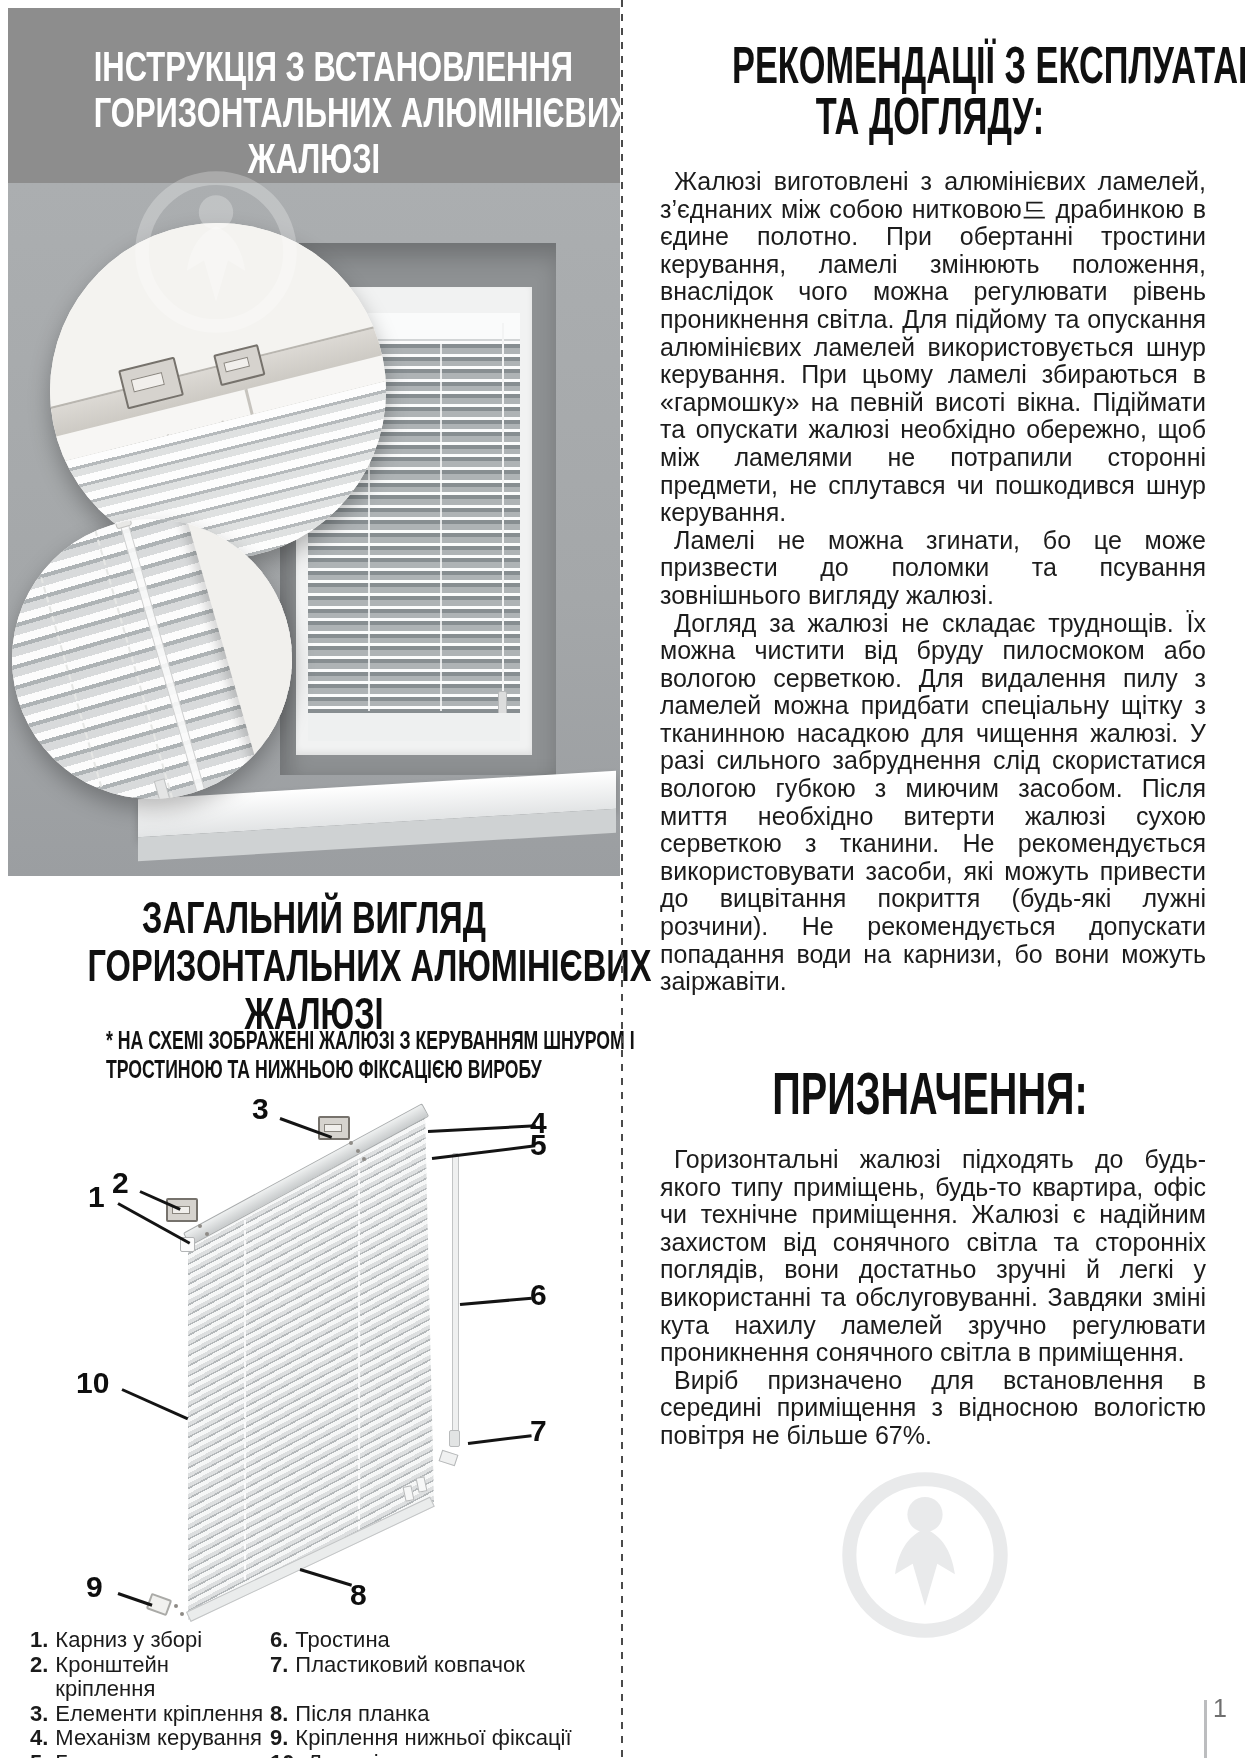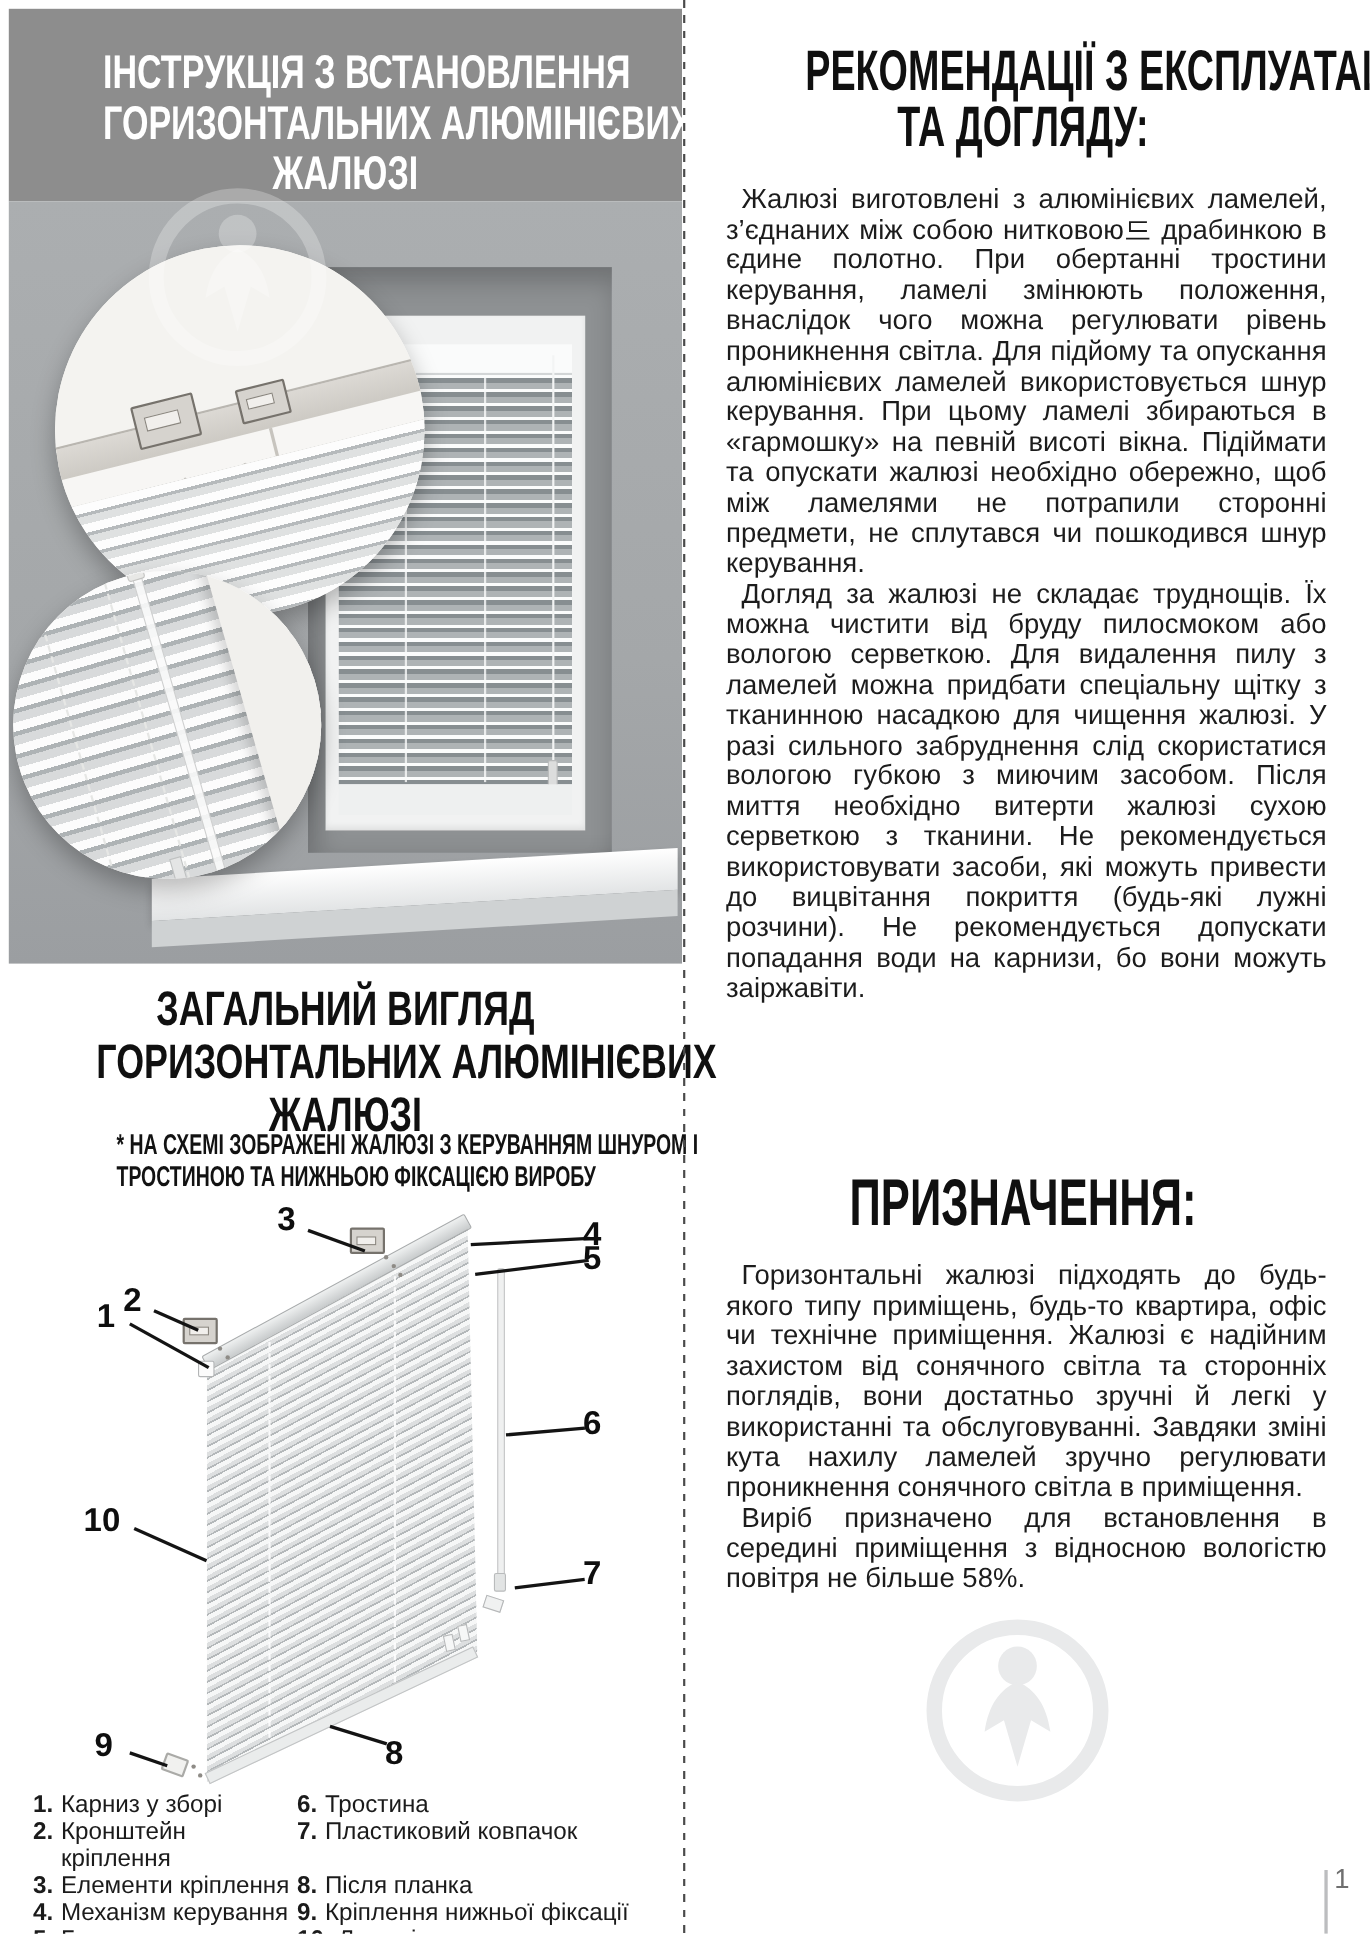--- a/index.html
+++ b/index.html
@@ -246,26 +246,27 @@
   </svg>
 </div>
 
 <div class="abs big-h" style="left:630px;top:40px;width:600px;font-size:52px;line-height:51px;">
   <span class="ln">РЕКОМЕНДАЦІЇ З ЕКСПЛУАТАЦІЇ</span>
   <span class="ln">ТА ДОГЛЯДУ:</span>
 </div>
 
 <div class="abs bodytext" style="left:660px;top:168px;width:546px;">
   <p>Жалюзі виготовлені з алюмінієвих ламелей, з’єднаних між собою нитковою드 драбинкою в єдине полотно. При обертанні тростини керування, ламелі змінюють положення, внаслідок чого можна регулювати рівень проникнення світла. Для підйому та опускання алюмінієвих ламелей використовується шнур керування. При цьому ламелі збираються в «гармошку» на певній висоті вікна. Підіймати та опускати жалюзі необхідно обережно, щоб між ламелями не потрапили сторонні предмети, не сплутався чи пошкодився шнур керування.</p>
+  <p>Ламелі не можна згинати, бо це може призвести до поломки та псування зовнішнього вигляду жалюзі.</p>
   <p>Догляд за жалюзі не складає труднощів. Їх можна чистити від бруду пилосмоком або вологою серветкою. Для видалення пилу з ламелей можна придбати спеціальну щітку з тканинною насадкою для чищення жалюзі. У разі сильного забруднення слід скористатися вологою губкою з миючим засобом. Після миття необхідно витерти жалюзі сухою серветкою з тканини. Не рекомендується використовувати засоби, які можуть привести до вицвітання покриття (будь-які лужні розчини). Не рекомендується допускати попадання води на карнизи, бо вони можуть заіржавіти.</p>
 </div>
 
 <div class="abs big-h" style="left:630px;top:1068px;width:600px;font-size:60px;line-height:51px;">
   <span class="ln">ПРИЗНАЧЕННЯ:</span>
 </div>
 
 <div class="abs bodytext" style="left:660px;top:1146px;width:546px;">
   <p>Горизонтальні жалюзі підходять до будь-якого типу приміщень, будь-то квартира, офіс чи технічне приміщення. Жалюзі є надійним захистом від сонячного світла та сторонніх поглядів, вони достатньо зручні й легкі у використанні та обслуговуванні. Завдяки зміні кута нахилу ламелей зручно регулювати проникнення сонячного світла в приміщення.</p>
-  <p>Виріб призначено для встановлення в середині приміщення з відносною вологістю повітря не більше 58%.</p>
+  <p>Виріб призначено для встановлення в середині приміщення з відносною вологістю повітря не більше 67%.</p>
 </div>
 
 <div class="abs" style="left:1204px;top:1700px;width:3px;height:58px;background:#bcbdbf;"></div>
 <div class="abs" style="left:1213px;top:1694px;font-size:25px;color:#6f6f6f;">1</div>
 
 </body></html>

